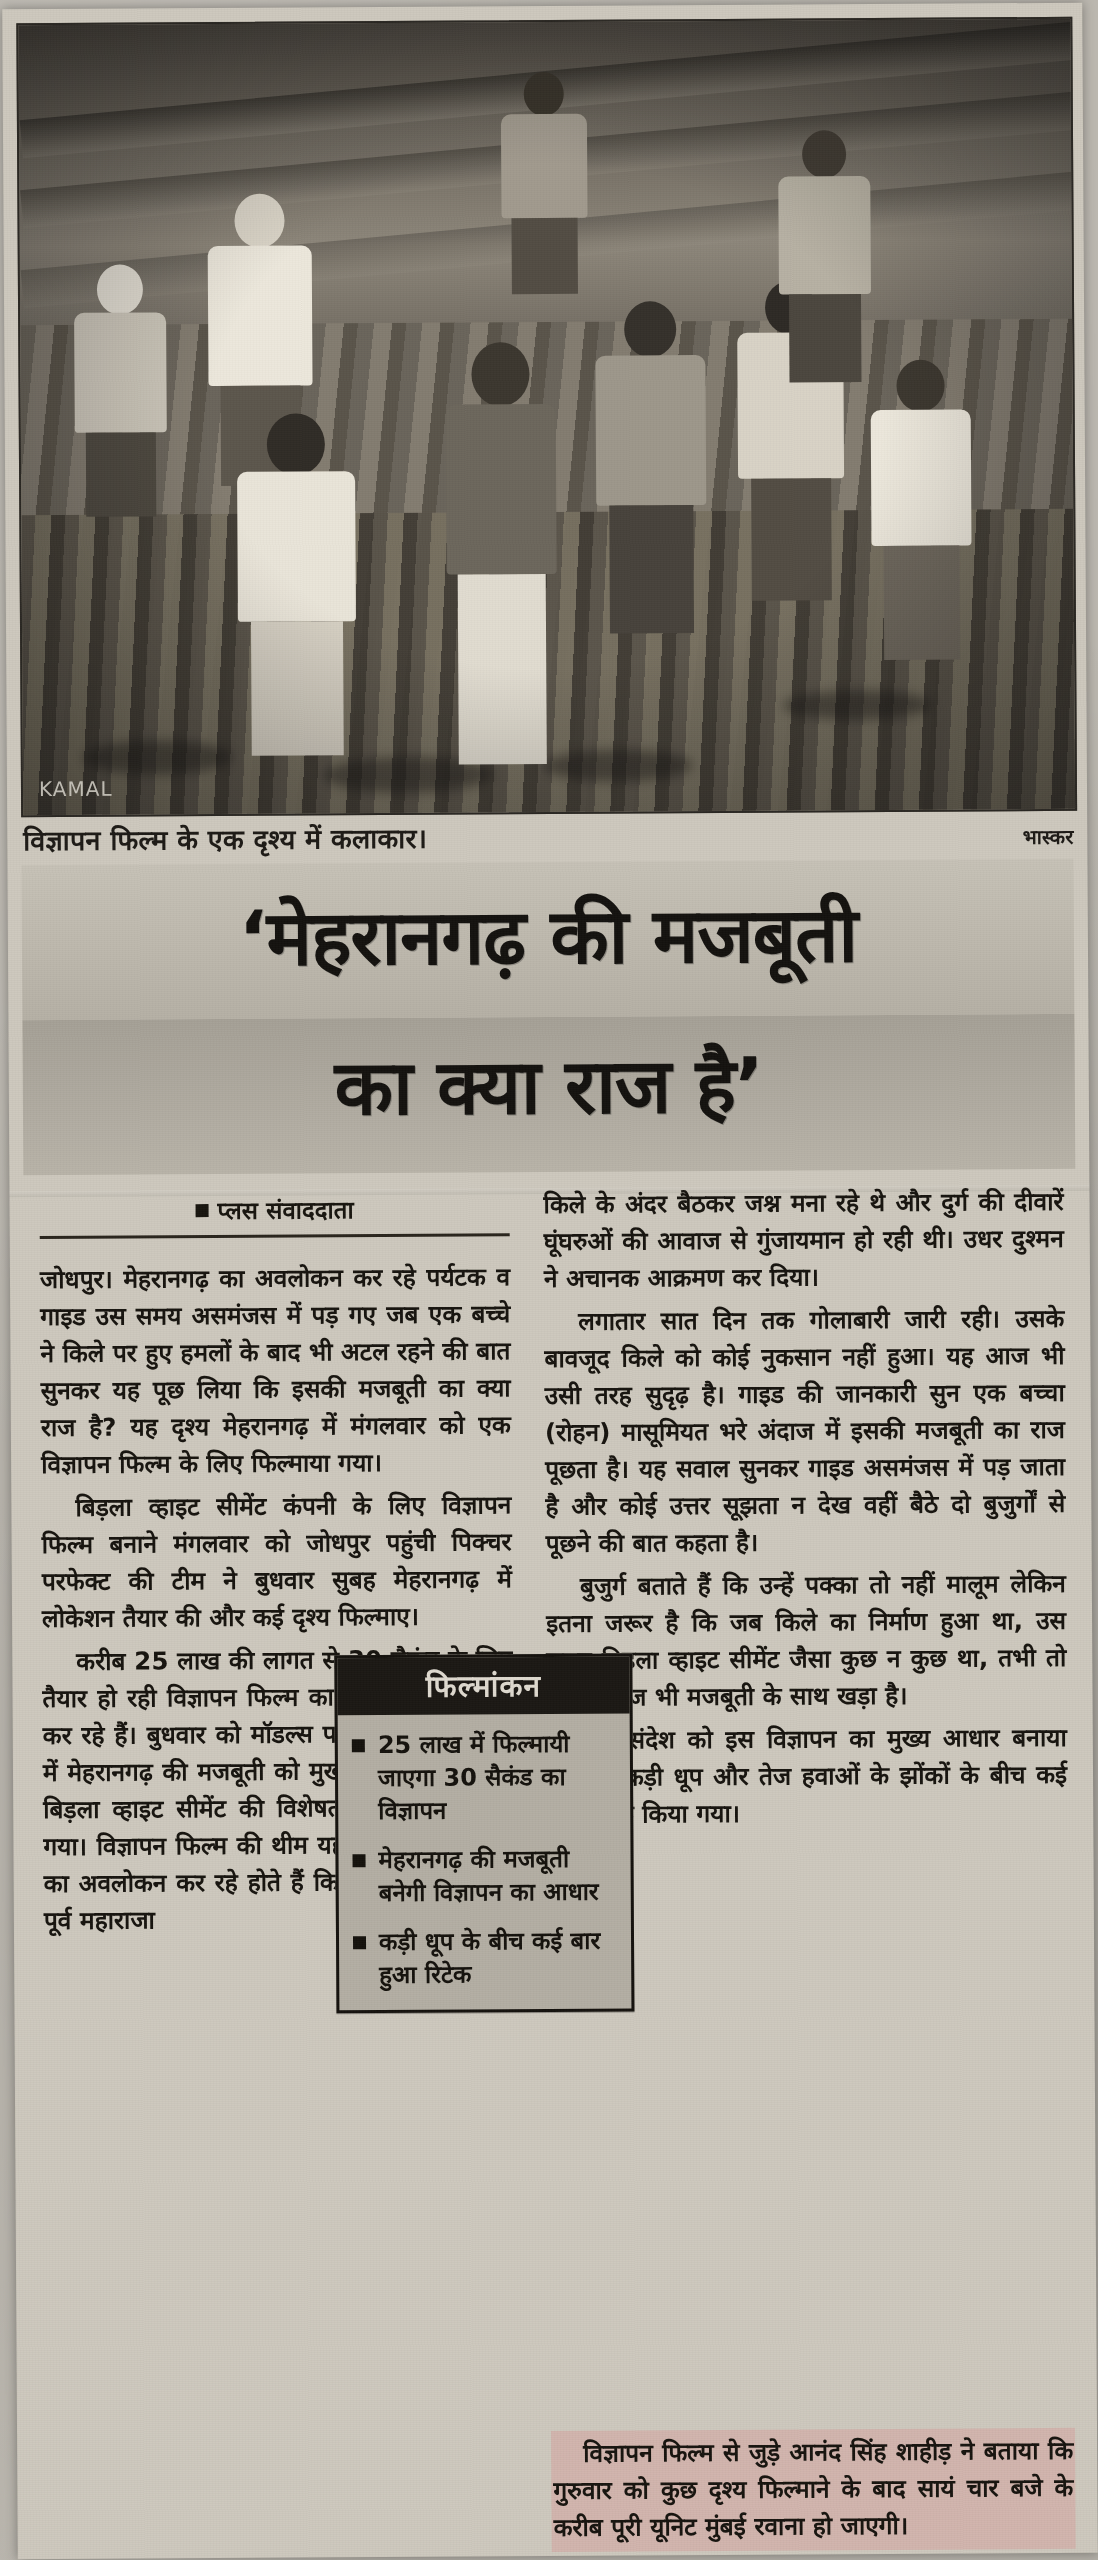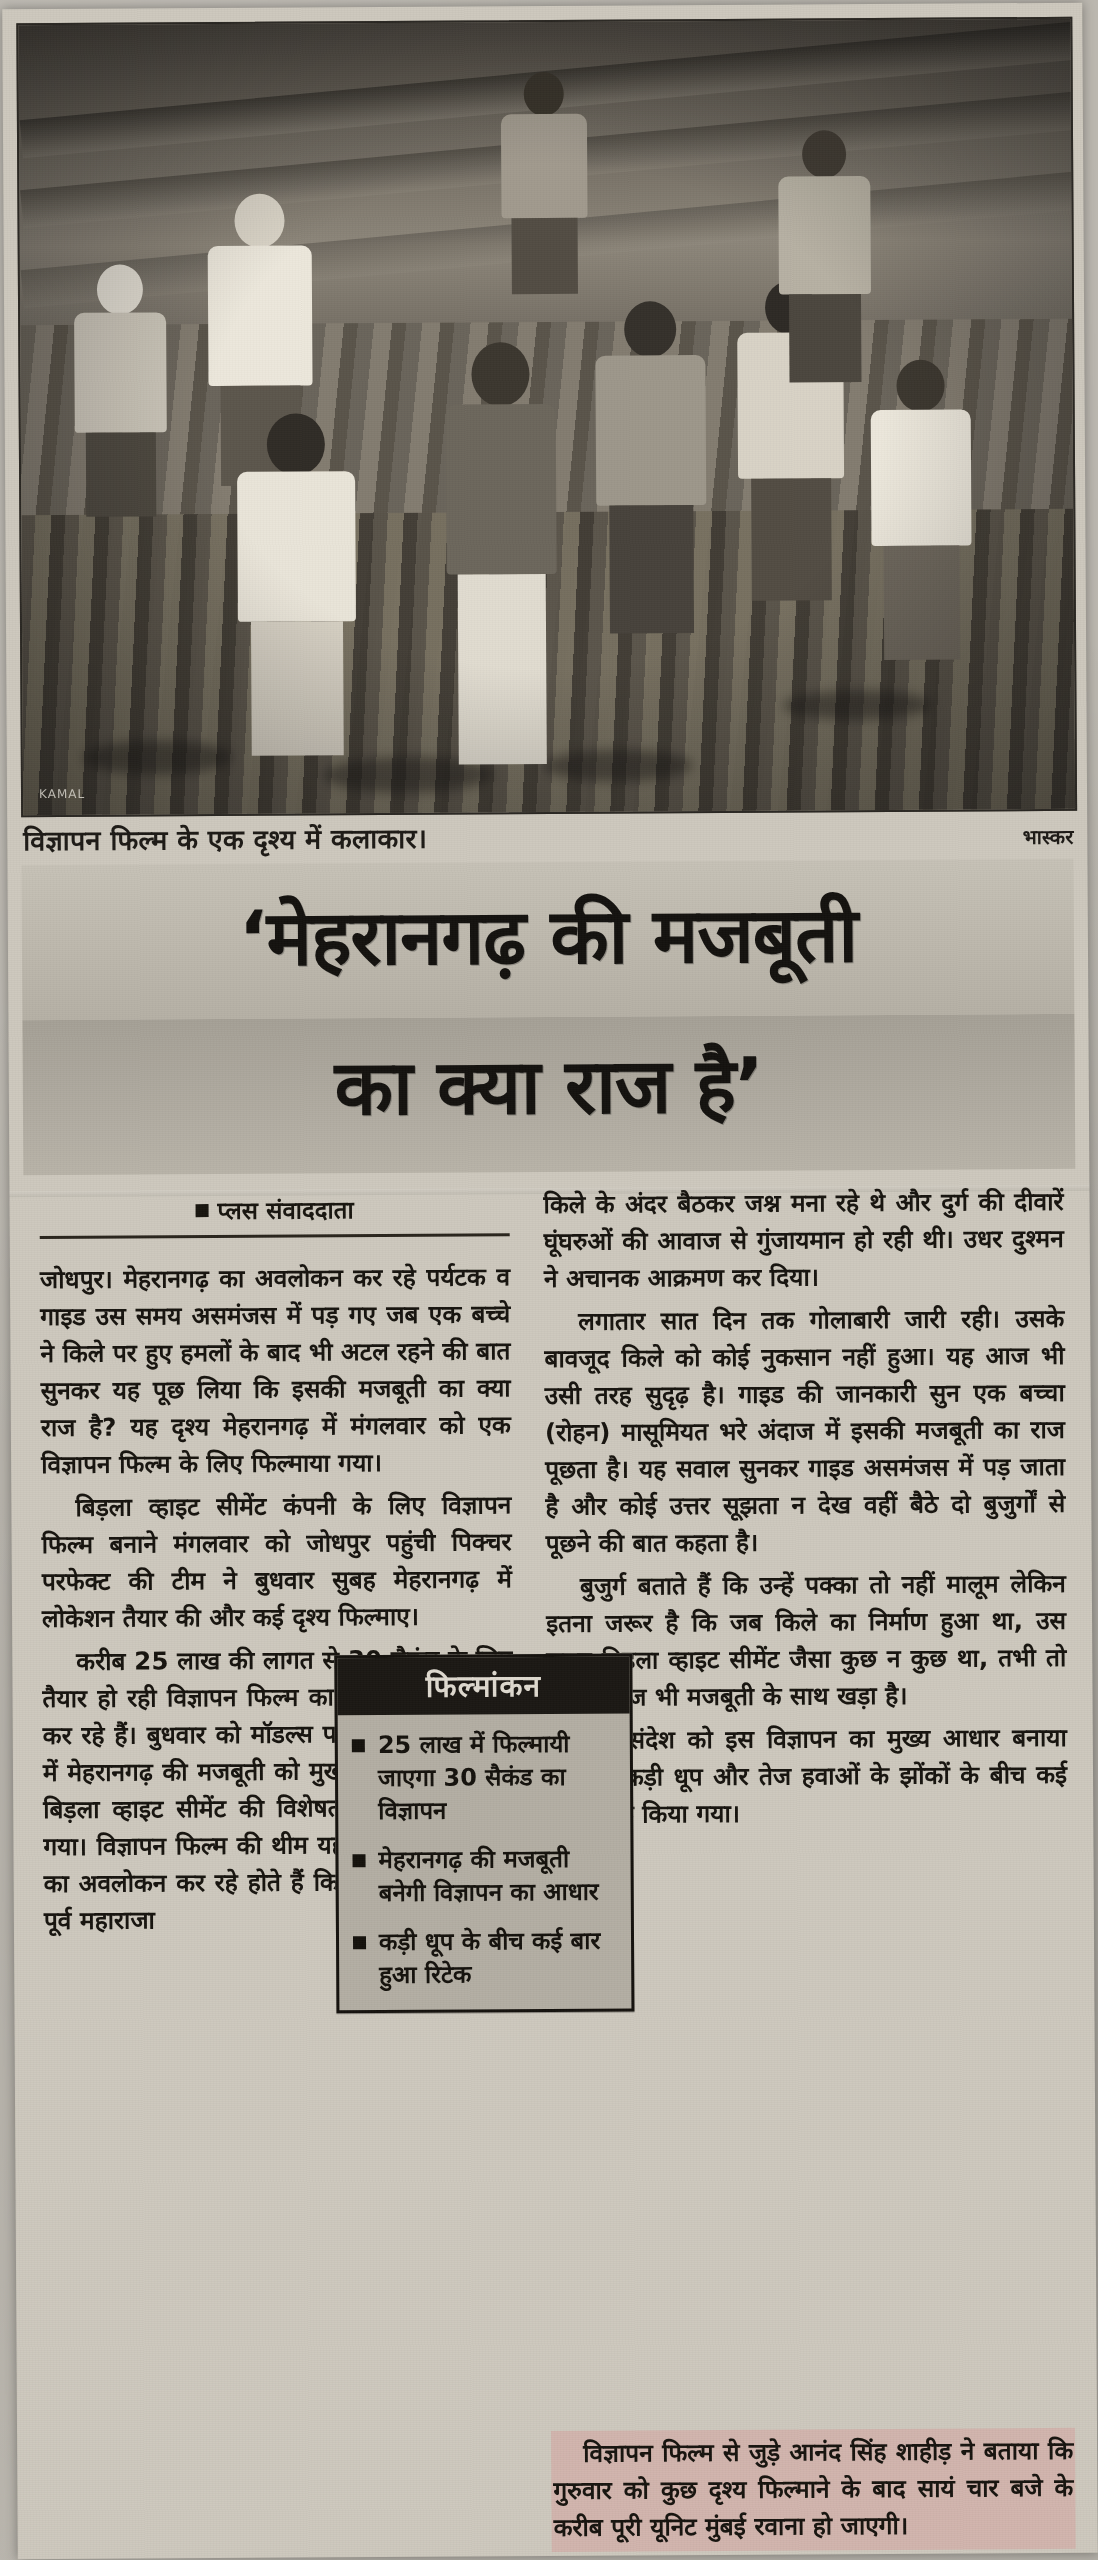--- a/index.html
+++ b/index.html
@@ -102,21 +102,21 @@
     position: absolute; inset: 0;
     background: radial-gradient(ellipse at center, rgba(0,0,0,0) 45%, rgba(0,0,0,0.38) 100%);
   }
   .photo-grain {
     position: absolute; inset: 0; opacity: .45;
     background-image:
       repeating-linear-gradient(0deg, rgba(255,255,255,0.05) 0 1px, rgba(0,0,0,0.06) 1px 2px);
   }
   .photo-credit-stamp {
     position: absolute; left: 16px; bottom: 14px;
-    color: #d8d4cb; font-size: 12px; letter-spacing: 1px;
+    color: #d8d4cb; font-size: 20px; letter-spacing: 1px;
     font-family: "DejaVu Sans", sans-serif;
     opacity: .85;
   }
 
   
   .caption-row {
     position: absolute;
     left: 16px;
     top: 812px;
     width: 1050px;

